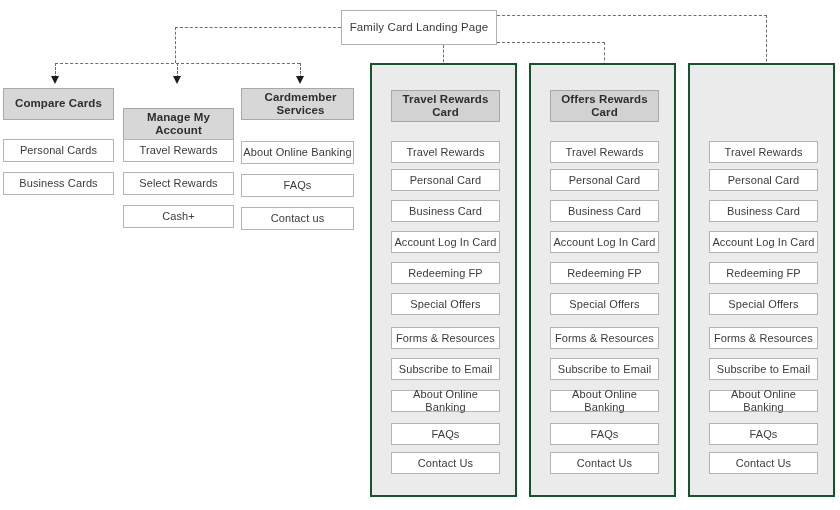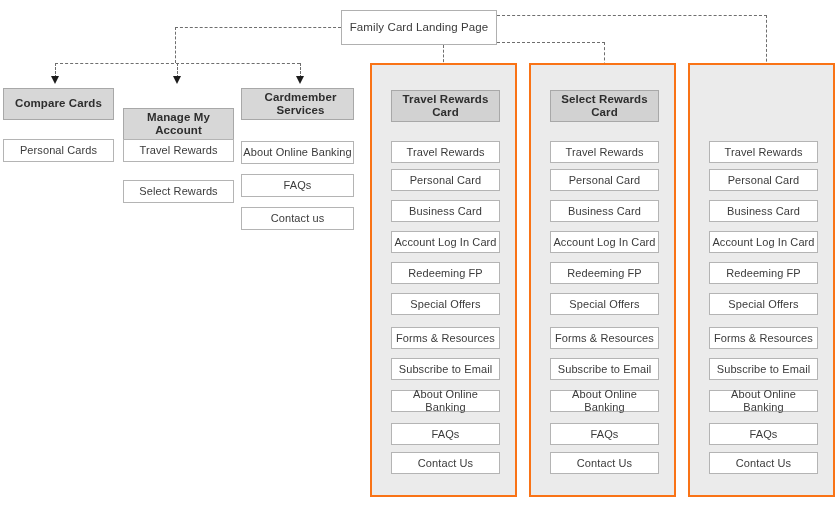--- a/index.html
+++ b/index.html
@@ -41,21 +41,21 @@
     background: #ffffff;
     border: 1px solid #b0b0b0;
     font-size: 11.5px;
     color: #3b3b3b;
   }
   
   .panel {
     position: absolute;
     box-sizing: border-box;
     background: #ebebeb;
-    border: 2px solid #f97316;
+    border: 2px solid #14532d;
   }
   .panel .node.header {
     background: #d2d2d2;
     border: 1px solid #a8a8a8;
   }
   .panel .node {
     background: #ffffff;
   }
   .h-dash {
     position: absolute;
@@ -110,29 +110,35 @@
   <div class="h-dash" style="left:497px; top:15px; width:270px;"></div>
   <div class="v-dash" style="left:766px; top:15px; height:66px;"></div>
   <div class="arrow-down" style="left:762px; top:79px;"></div>
 
   <div class="node header" style="left:3px; top:88px; width:111px; height:32px;">
     <span>Compare Cards</span>
   </div>
   <div class="node" style="left:3px; top:139px; width:111px; height:23px;">
     <span>Personal Cards</span>
   </div>
+  <div class="node" style="left:3px; top:172px; width:111px; height:23px;">
+    <span>Business Cards</span>
+  </div>
 
   <div class="node header" style="left:123px; top:88px; width:111px; height:32px;margin-top:20px;">
     <span>Manage My Account</span>
   </div>
   <div class="node" style="left:123px; top:139px; width:111px; height:23px;">
     <span>Travel Rewards</span>
   </div>
-  <div class="node" style="left:123px; top:180px; width:111px; height:23px;justify-content:center;">
+  <div class="node" style="left:123px; top:172px; width:111px; height:23px;justify-content:center;">
     <span>Select Rewards</span>
+  </div>
+  <div class="node" style="left:123px; top:205px; width:111px; height:23px;">
+    <span>Cash+</span>
   </div>
 
   <div class="node header" style="left:241px; top:88px; width:113px; height:32px;padding-left:6px;">
     <span>Cardmember Services</span>
   </div>
   <div class="node" style="left:241px; top:141px; width:113px; height:23px;">
     <span>About Online Banking</span>
   </div>
   <div class="node" style="left:241px; top:174px; width:113px; height:23px;">
     <span>FAQs</span>
@@ -175,21 +181,21 @@
     <div class="node" style="left:19px; top:358px; width:109px; height:22px;">
       <span>FAQs</span>
     </div>
     <div class="node" style="left:19px; top:387px; width:109px; height:22px;">
       <span>Contact Us</span>
     </div>
   </div>
 
   <div class="panel" style="left:529px; top:63px; width:147px; height:434px;">
     <div class="node header" style="left:19px; top:25px; width:109px; height:32px;">
-      <span>Select Rewards Card</span>
+      <span>Offers Rewards Card</span>
     </div>
     <div class="node" style="left:19px; top:76px; width:109px; height:22px;">
       <span>Travel Rewards</span>
     </div>
     <div class="node" style="left:19px; top:104px; width:109px; height:22px;">
       <span>Personal Card</span>
     </div>
     <div class="node" style="left:19px; top:135px; width:109px; height:22px;">
       <span>Business Card</span>
     </div>

